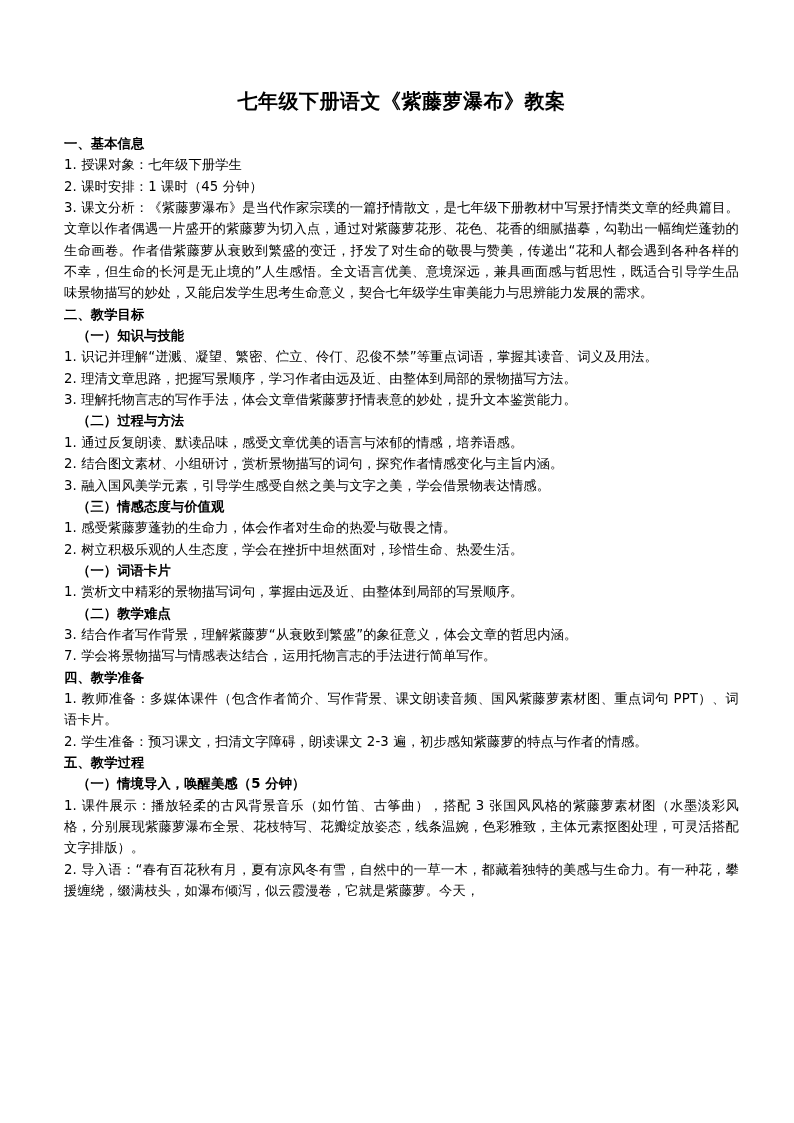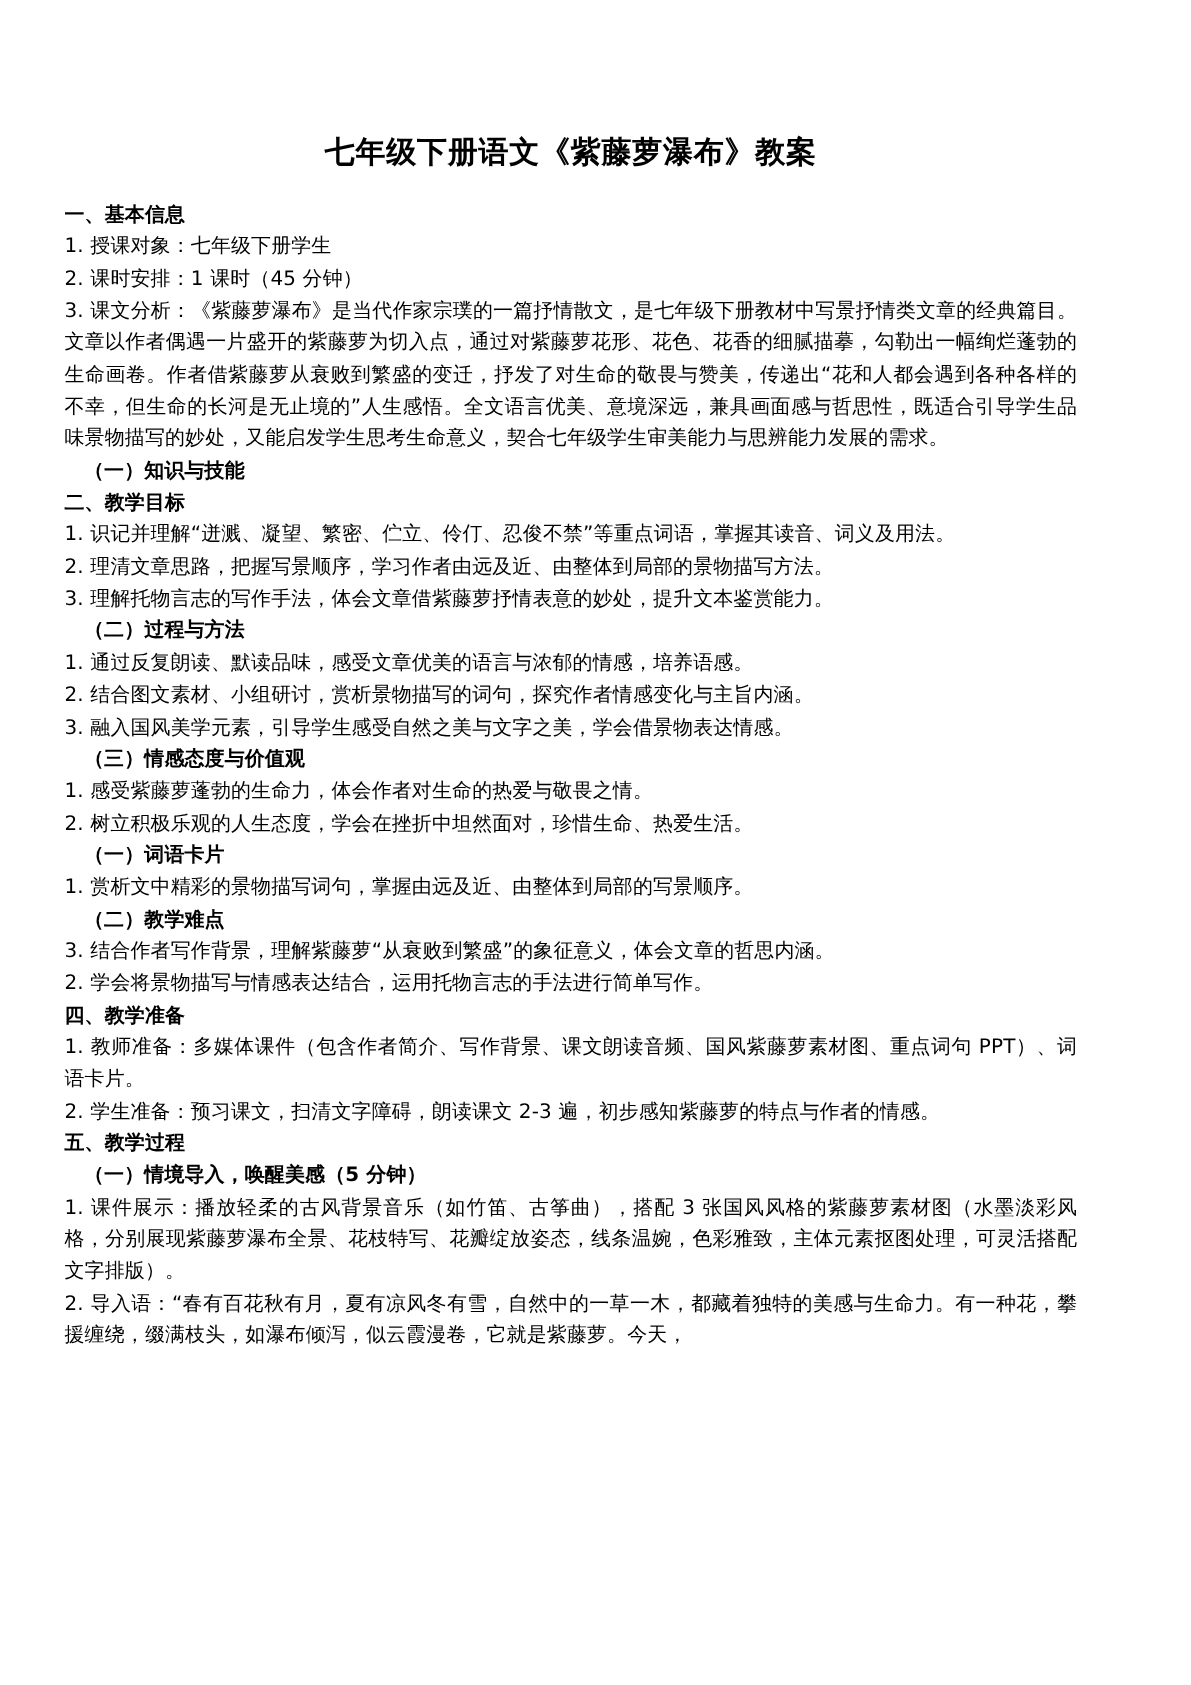--- a/index.html
+++ b/index.html
@@ -17,21 +17,21 @@
   .page {
     position: relative;
     width: 794px;
     height: 1123px;
     background: #ffffff;
     box-sizing: border-box;
     padding: 0;
   }
   .doc-body {
     position: absolute;
-    left: 43px;
+    left: 64px;
     top: 86px;
     width: 675px;
   }
   h1.doc-title {
     font-size: 20px;
     font-weight: bold;
     text-align: center;
     margin: 0 0 17px 0;
     line-height: 30px;
     letter-spacing: 0.5px;
@@ -60,37 +60,37 @@
 <body>
 
 <div class="page">
   <div class="doc-body">
     <h1 class="doc-title">七年级下册语文《紫藤萝瀑布》教案</h1>
     <div id="content">
         <p class="line sec-head">一、基本信息</p>
         <p class="line para">1. 授课对象：七年级下册学生</p>
         <p class="line para">2. 课时安排：1 课时（45 分钟）</p>
         <p class="line para">3. 课文分析：《紫藤萝瀑布》是当代作家宗璞的一篇抒情散文，是七年级下册教材中写景抒情类文章的经典篇目。文章以作者偶遇一片盛开的紫藤萝为切入点，通过对紫藤萝花形、花色、花香的细腻描摹，勾勒出一幅绚烂蓬勃的生命画卷。作者借紫藤萝从衰败到繁盛的变迁，抒发了对生命的敬畏与赞美，传递出“花和人都会遇到各种各样的不幸，但生命的长河是无止境的”人生感悟。全文语言优美、意境深远，兼具画面感与哲思性，既适合引导学生品味景物描写的妙处，又能启发学生思考生命意义，契合七年级学生审美能力与思辨能力发展的需求。</p>
+        <p class="line sec-head">二、教学目标</p>
         <p class="line sub-head">（一）知识与技能</p>
-        <p class="line sec-head">二、教学目标</p>
         <p class="line para">1. 识记并理解“迸溅、凝望、繁密、伫立、伶仃、忍俊不禁”等重点词语，掌握其读音、词义及用法。</p>
         <p class="line para">2. 理清文章思路，把握写景顺序，学习作者由远及近、由整体到局部的景物描写方法。</p>
         <p class="line para">3. 理解托物言志的写作手法，体会文章借紫藤萝抒情表意的妙处，提升文本鉴赏能力。</p>
         <p class="line sub-head">（二）过程与方法</p>
         <p class="line para">1. 通过反复朗读、默读品味，感受文章优美的语言与浓郁的情感，培养语感。</p>
         <p class="line para">2. 结合图文素材、小组研讨，赏析景物描写的词句，探究作者情感变化与主旨内涵。</p>
         <p class="line para">3. 融入国风美学元素，引导学生感受自然之美与文字之美，学会借景物表达情感。</p>
         <p class="line sub-head">（三）情感态度与价值观</p>
         <p class="line para">1. 感受紫藤萝蓬勃的生命力，体会作者对生命的热爱与敬畏之情。</p>
         <p class="line para">2. 树立积极乐观的人生态度，学会在挫折中坦然面对，珍惜生命、热爱生活。</p>
         <p class="line sub-head">（一）词语卡片</p>
         <p class="line para">1. 赏析文中精彩的景物描写词句，掌握由远及近、由整体到局部的写景顺序。</p>
         <p class="line sub-head">（二）教学难点</p>
         <p class="line para">3. 结合作者写作背景，理解紫藤萝“从衰败到繁盛”的象征意义，体会文章的哲思内涵。</p>
-        <p class="line para">2. 学会将景物描写与情感表达结合，运用托物言志的手法进行简单写作。</p>
+        <p class="line para">7. 学会将景物描写与情感表达结合，运用托物言志的手法进行简单写作。</p>
         <p class="line sec-head">四、教学准备</p>
         <p class="line para">1. 教师准备：多媒体课件（包含作者简介、写作背景、课文朗读音频、国风紫藤萝素材图、重点词句 PPT）、词语卡片。</p>
         <p class="line para">2. 学生准备：预习课文，扫清文字障碍，朗读课文 2-3 遍，初步感知紫藤萝的特点与作者的情感。</p>
         <p class="line sec-head">五、教学过程</p>
         <p class="line sub-head">（一）情境导入，唤醒美感（5 分钟）</p>
         <p class="line para">1. 课件展示：播放轻柔的古风背景音乐（如竹笛、古筝曲），搭配 3 张国风风格的紫藤萝素材图（水墨淡彩风格，分别展现紫藤萝瀑布全景、花枝特写、花瓣绽放姿态，线条温婉，色彩雅致，主体元素抠图处理，可灵活搭配文字排版）。</p>
         <p class="line para">2. 导入语：“春有百花秋有月，夏有凉风冬有雪，自然中的一草一木，都藏着独特的美感与生命力。有一种花，攀援缠绕，缀满枝头，如瀑布倾泻，似云霞漫卷，它就是紫藤萝。今天，</p>
       </div>
   </div>
 </div>

